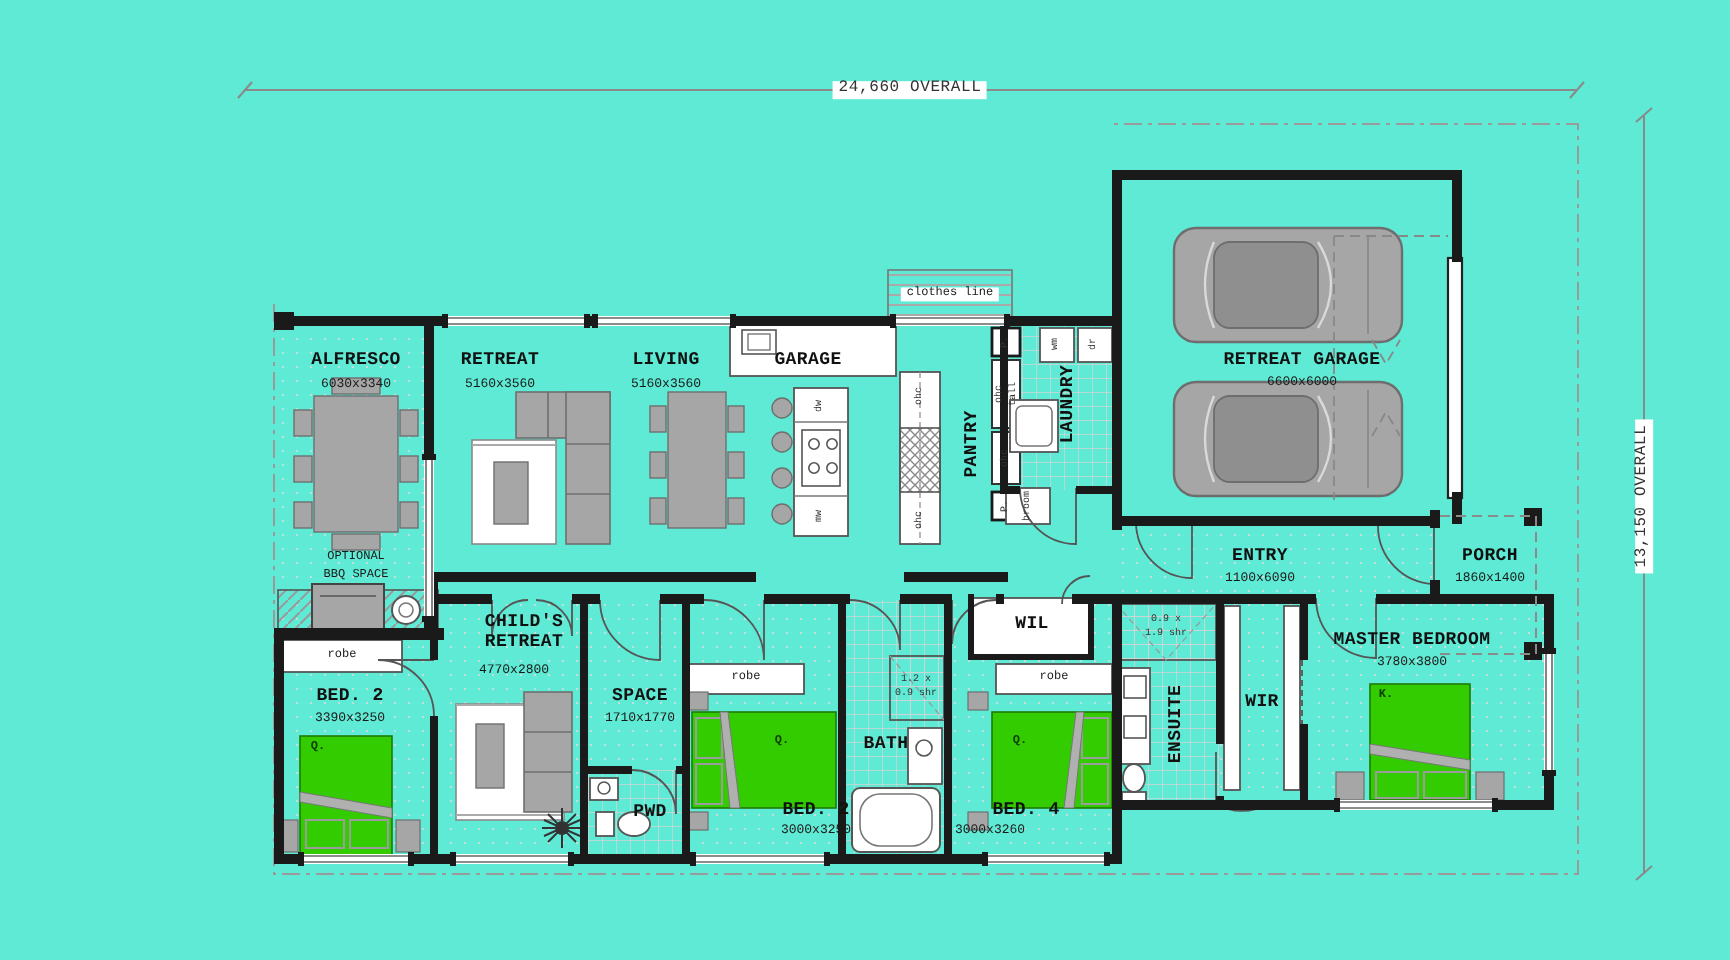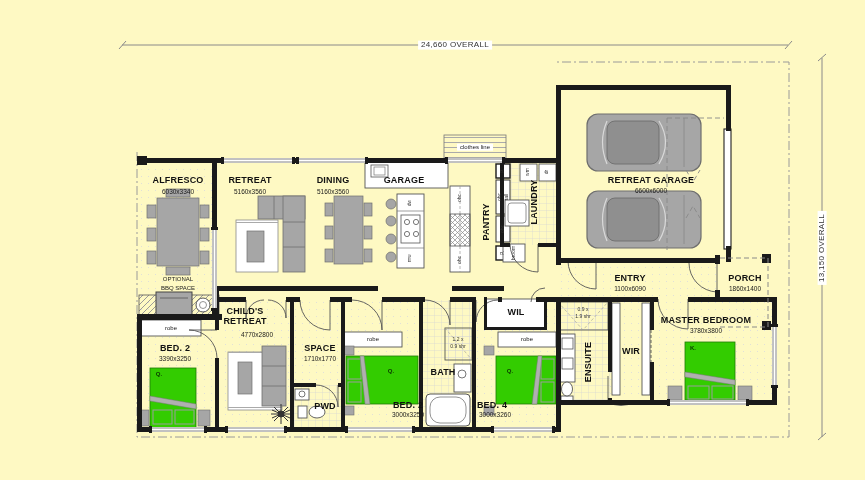--- a/index.html
+++ b/index.html
@@ -1,17 +1,17 @@
 <!DOCTYPE html>
 <html><head>
 <meta charset="utf-8">
 <style>
   html,body{margin:0;padding:0;background:#fff}
-  #stage{position:relative;width:865px;height:480px;background:#fef9c3;
-         font-family:Liberation Sans, sans-serif;overflow:hidden}
+  #stage{position:relative;width:865px;height:480px;background:#5eead4;
+         font-family:Liberation Mono, monospace;overflow:hidden}
   #plan-svg{position:absolute;left:0;top:0}
   .lbl{position:absolute;transform:translate(-50%,-50%);white-space:nowrap;
        color:#111;text-align:center;line-height:1.1;z-index:5}
   .vert{transform:translate(-50%,-50%) rotate(-90deg)}
   .room{font-size:9px;font-weight:bold;letter-spacing:.2px}
   .size{font-size:6.5px;color:#1a1a1a}
   .tiny{font-size:6px;color:#1a1a1a}
   .micro{font-size:5px;color:#333}
   .wrap{white-space:normal;width:66px}
   .wbg{background:#fff;padding:0 3px}
@@ -410,42 +410,42 @@
   </g>
 </svg>
 
 <span class="lbl dim wbg" style="left:455px;top:45px">24,660 OVERALL</span>
 <span class="lbl dim wbg vert" style="left:822px;top:248px">13,150 OVERALL</span>
 
 <span class="lbl room" style="left:178px;top:181px">ALFRESCO</span>
 <span class="lbl size" style="left:178px;top:192px">6030x3340</span>
 <span class="lbl room" style="left:250px;top:181px">RETREAT</span>
 <span class="lbl size" style="left:250px;top:192px">5160x3560</span>
-<span class="lbl room" style="left:333px;top:181px">DINING</span>
+<span class="lbl room" style="left:333px;top:181px">LIVING</span>
 <span class="lbl size" style="left:333px;top:192px">5160x3560</span>
 <span class="lbl room" style="left:404px;top:181px">GARAGE</span>
 <span class="lbl room vert" style="left:487px;top:222px">PANTRY</span>
 <span class="lbl room vert" style="left:535px;top:202px">LAUNDRY</span>
 <span class="lbl room" style="left:651px;top:181px">RETREAT GARAGE</span>
 <span class="lbl size" style="left:651px;top:191px">6600x6000</span>
 <span class="lbl room" style="left:630px;top:279px">ENTRY</span>
 <span class="lbl size" style="left:630px;top:289px">1100x6090</span>
 <span class="lbl room" style="left:745px;top:279px">PORCH</span>
 <span class="lbl size" style="left:745px;top:289px">1860x1400</span>
-<span class="lbl room wrap" style="left:245px;top:317px">CHILD'S RETREAT</span>
+<span class="lbl room wrap" style="left:262px;top:317px">CHILD'S RETREAT</span>
 <span class="lbl size" style="left:257px;top:335px">4770x2800</span>
 <span class="lbl room" style="left:320px;top:349px">SPACE</span>
 <span class="lbl size" style="left:320px;top:359px">1710x1770</span>
 <span class="lbl room" style="left:325px;top:407px">PWD</span>
 <span class="lbl room" style="left:175px;top:349px">BED. 2</span>
 <span class="lbl size" style="left:175px;top:359px">3390x3250</span>
 <span class="lbl room" style="left:408px;top:406px">BED. 2</span>
 <span class="lbl size" style="left:408px;top:415px">3000x3250</span>
 <span class="lbl room" style="left:443px;top:373px">BATH</span>
-<span class="lbl room" style="left:492px;top:406px">BED. 4</span>
+<span class="lbl room" style="left:513px;top:406px">BED. 4</span>
 <span class="lbl size" style="left:495px;top:415px">3000x3260</span>
 <span class="lbl room" style="left:516px;top:313px">WIL</span>
 <span class="lbl room vert" style="left:589px;top:362px">ENSUITE</span>
 <span class="lbl room" style="left:631px;top:352px">WIR</span>
 <span class="lbl room" style="left:706px;top:321px">MASTER BEDROOM</span>
 <span class="lbl size" style="left:706px;top:331px">3780x3800</span>
 
 <span class="lbl tiny" style="left:171px;top:328px">robe</span>
 <span class="lbl tiny" style="left:373px;top:339px">robe</span>
 <span class="lbl tiny" style="left:527px;top:339px">robe</span>

